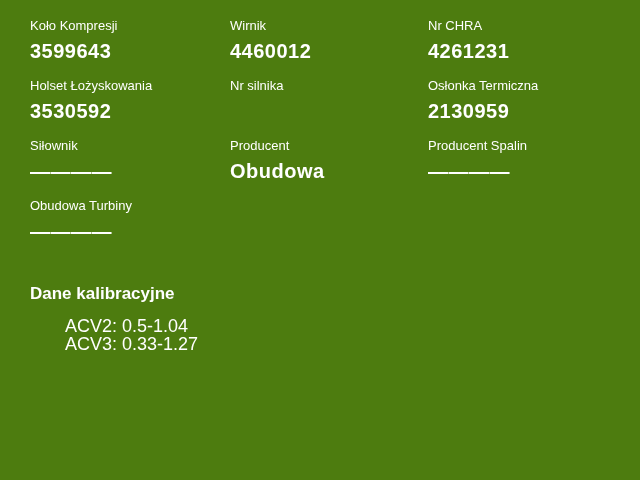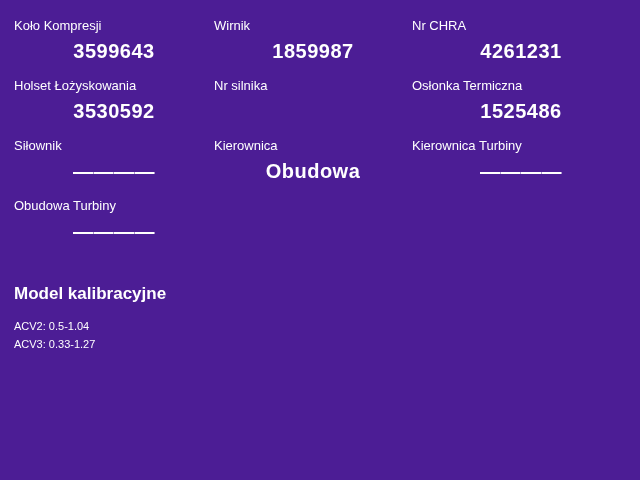--- a/index.html
+++ b/index.html
@@ -10,22 +10,22 @@
       overflow: hidden;
       font-family: "Liberation Sans", sans-serif;
       color: #ffffff;
     }
     .screen {
       position: absolute;
       top: 0;
       left: 0;
       width: 640px;
       height: 480px;
-      background: #4c1d95;
-      padding: 18px 10px 0 14px;
+      background: #4d7c0f;
+      padding: 18px 10px 0 30px;
     }
     .grid {
       display: grid;
       grid-template-columns: 200px 198px 1fr;
     }
     .field { height: 60px; }
     .label {
       display: block;
       font-size: 13px;
       line-height: 15px;
@@ -33,94 +33,94 @@
       font-weight: normal;
       white-space: nowrap;
     }
     .value {
       display: block;
       font-size: 20px;
       font-weight: bold;
       line-height: 22px;
       letter-spacing: 0.5px;
       white-space: nowrap;
-      text-align: center;
     }
     .calib { margin-top: 26px; }
     .calib-title {
       font-size: 17px;
       font-weight: bold;
       margin-bottom: 13px;
     }
     .calib-line {
-      font-size: 11px;
+      font-size: 18px;
       line-height: 18px;
+      margin-left: 35px;
     }
   </style>
 </head>
 <body>
 
 <div class="screen">
 
   <div class="grid">
 
     <div class="field">
       <span class="label">Koło Kompresji</span>
       <span class="value">3599643</span>
     </div>
 
     <div class="field">
       <span class="label">Wirnik</span>
-      <span class="value">1859987</span>
+      <span class="value">4460012</span>
     </div>
 
     <div class="field">
       <span class="label">Nr CHRA</span>
       <span class="value">4261231</span>
     </div>
 
     <div class="field">
       <span class="label">Holset Łożyskowania</span>
       <span class="value">3530592</span>
     </div>
 
 
     <div class="field">
       <span class="label">Nr silnika</span>
     </div>
 
     <div class="field">
       <span class="label">Osłonka Termiczna</span>
-      <span class="value">1525486</span>
+      <span class="value">2130959</span>
     </div>
 
     <div class="field">
       <span class="label">Siłownik</span>
       <span class="value">————</span>
     </div>
 
     <div class="field">
-      <span class="label">Kierownica</span>
+      <span class="label">Producent</span>
       <span class="value">Obudowa</span>
     </div>
 
     <div class="field">
-      <span class="label">Kierownica Turbiny</span>
+      <span class="label">Producent Spalin</span>
       <span class="value">————</span>
     </div>
 
     <div class="field">
       <span class="label">Obudowa Turbiny</span>
       <span class="value">————</span>
     </div>
 
     <div class="field">
     </div>
 
   </div>
 
   <div class="calib">
-    <div class="calib-title">Model kalibracyjne</div>
+    <div class="calib-title">Dane kalibracyjne</div>
     <div class="calib-line">ACV2: 0.5-1.04</div>
     <div class="calib-line">ACV3: 0.33-1.27</div>
   </div>
 
 </div>
 
 </body></html>

